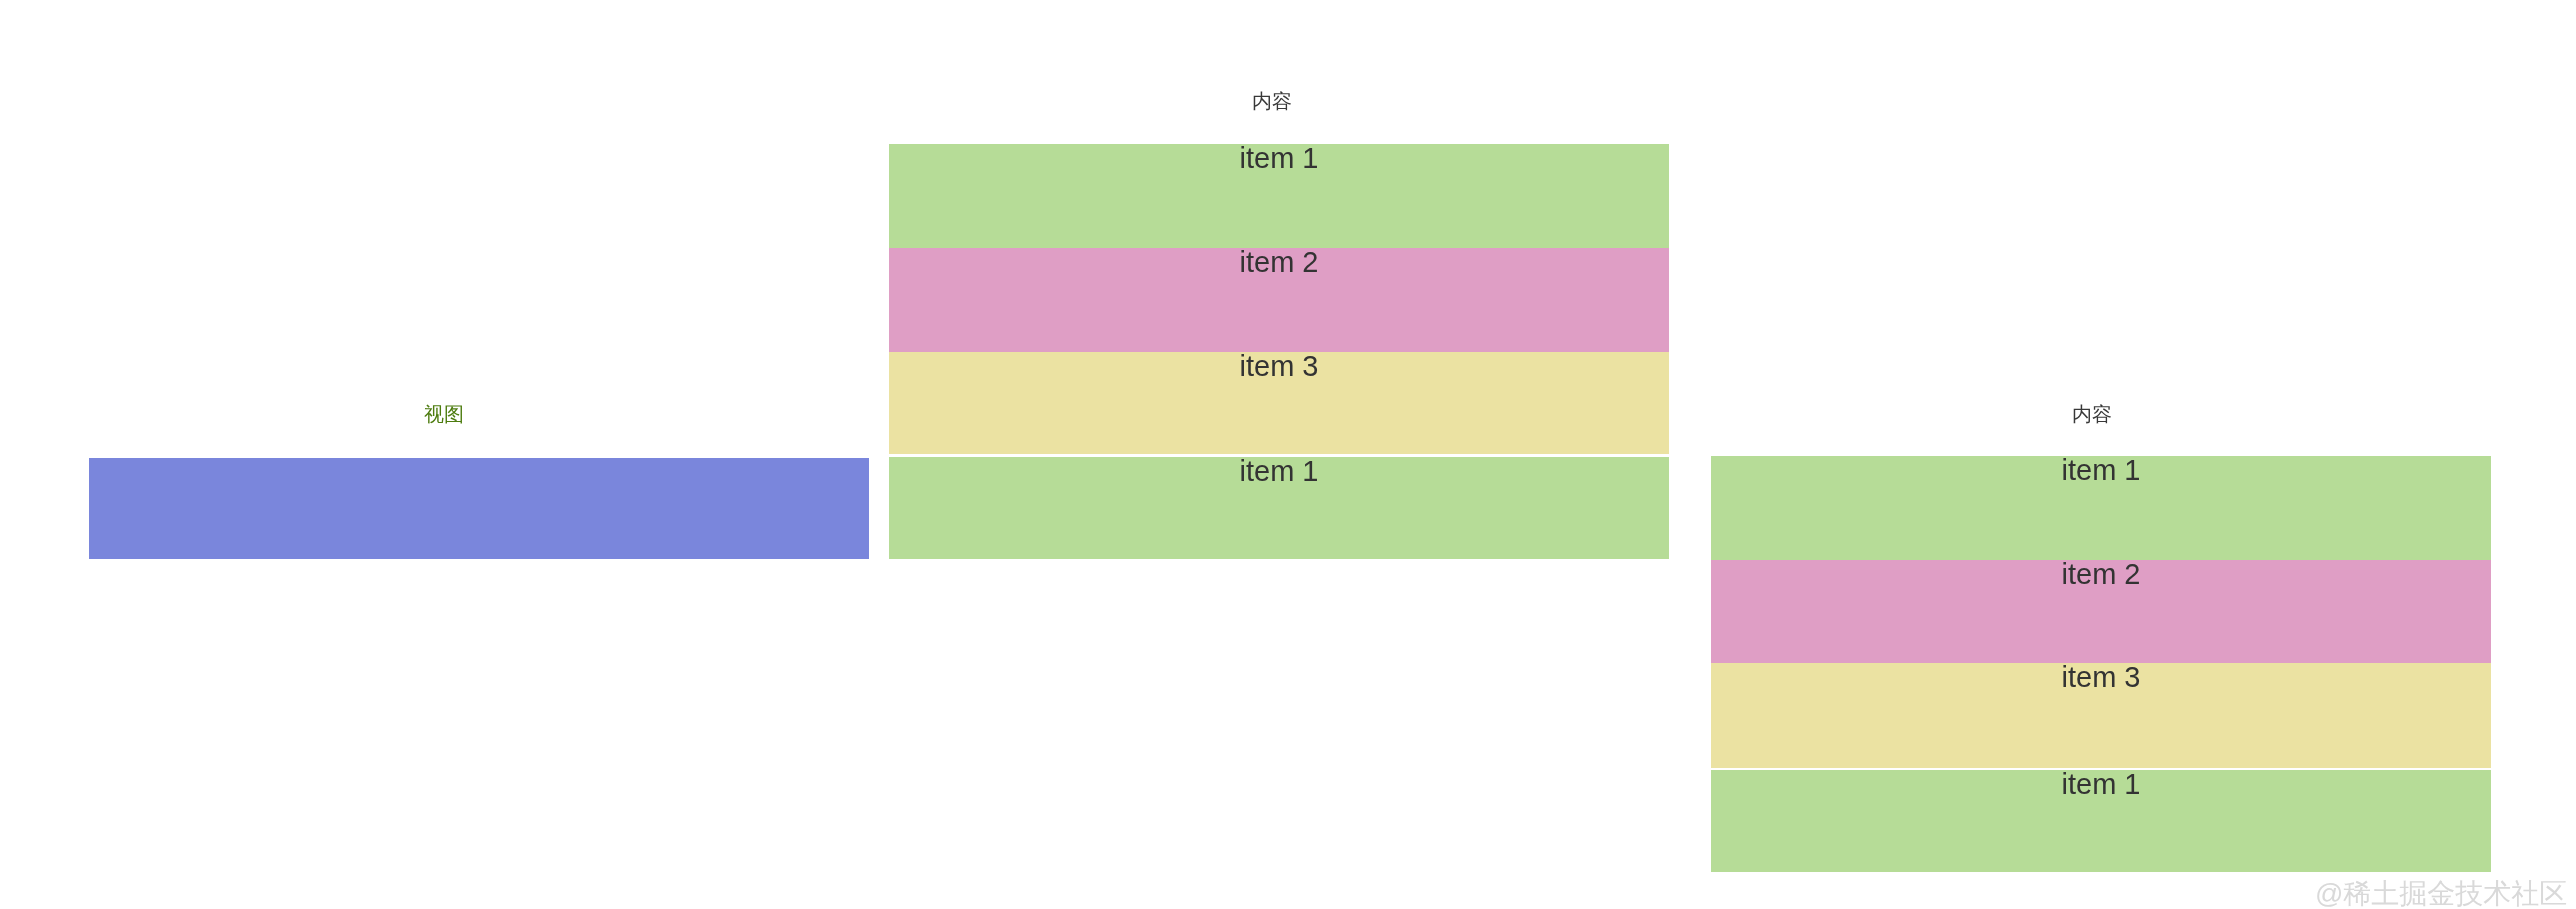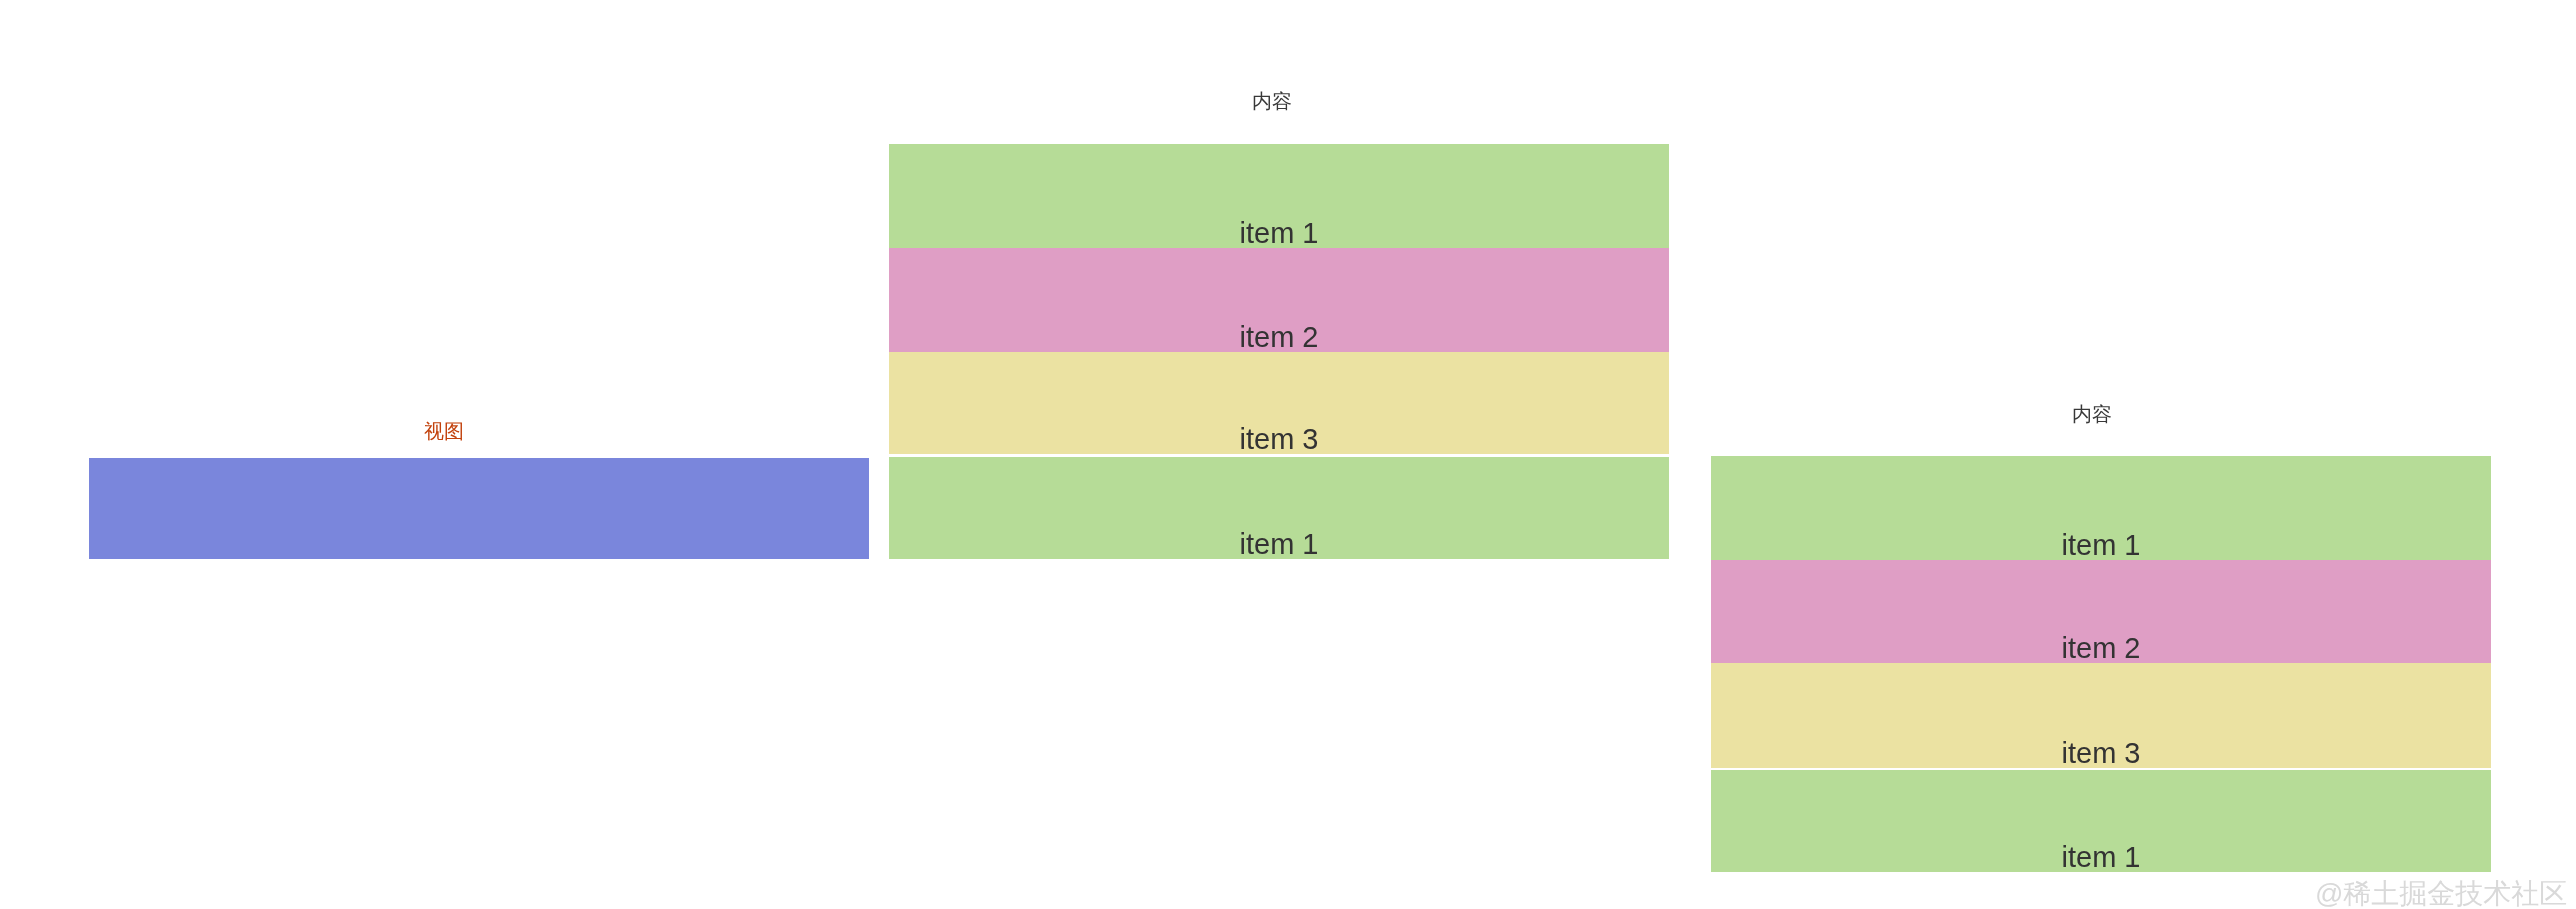--- a/index.html
+++ b/index.html
@@ -22,42 +22,42 @@
     position: absolute;
     transform: translateX(-50%);
     font-size: 20px;
     line-height: 1.2;
     white-space: nowrap;
   }
   .bar {
     position: absolute;
     width: 780px;
     display: flex;
-    align-items: flex-end;
+    align-items: flex-start;
     justify-content: center;
   }
   .bar span {
     font-size: 29px;
     line-height: 1;
   }
   .watermark {
     position: absolute;
     right: 8.7px;
     top: 877px;
     font-size: 28px;
     line-height: 1.2;
     white-space: nowrap;
   }
 </style>
 </head>
 <body>
 
 <div class="canvas">
 
-  <div class="col-title" style="left: 444px; top: 402px; color: #c2410c; margin-top: 17px;">视图</div>
+  <div class="col-title" style="left: 444px; top: 402px; color: #4d7c0f;">视图</div>
   <div class="bar" style="left: 89px; top: 458px; height: 101px; background-color: rgb(122, 134, 220);"></div>
 
   <div class="col-title" style="left: 1272px; top: 89px; color: rgb(56, 56, 56);">内容</div>
 
   <div class="bar" style="left: 889px; top: 144px; height: 104px; background-color: rgb(182, 220, 151);">
     <span style="color: rgb(51, 51, 51);">item 1</span>
   </div>
   <div class="bar" style="left: 889px; top: 248px; height: 104px; background-color: rgb(223, 158, 197);">
     <span style="color: rgb(51, 51, 51);">item 2</span>
   </div>

